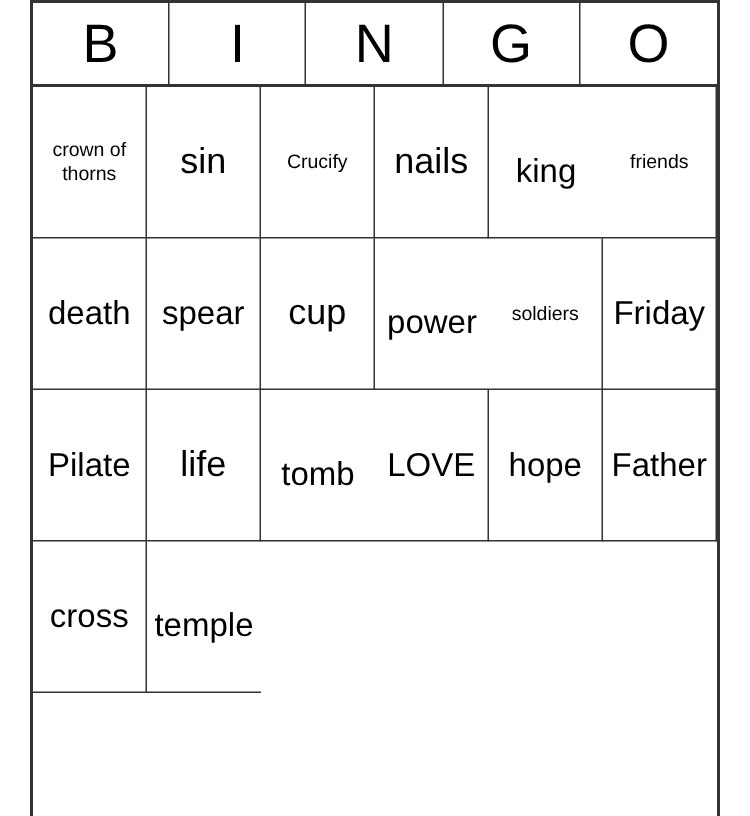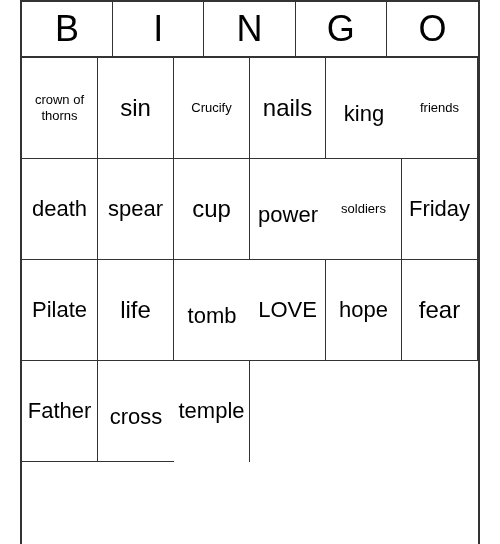--- a/index.html
+++ b/index.html
@@ -125,23 +125,20 @@
       <div class="bingo-cell">
         <span class="cell-text medium">tomb</span>
       </div>
       <div class="bingo-cell">
         <span class="cell-text medium">LOVE</span>
       </div>
       <div class="bingo-cell">
         <span class="cell-text medium">hope</span>
       </div>
       <div class="bingo-cell">
-        <span class="cell-text large">fear</span>
-      </div>
-      <div class="bingo-cell">
         <span class="cell-text medium">Father</span>
       </div>
       <div class="bingo-cell">
         <span class="cell-text medium">cross</span>
       </div>
       <div class="bingo-cell">
         <span class="cell-text medium">temple</span>
       </div>
     </div>
 </div>

